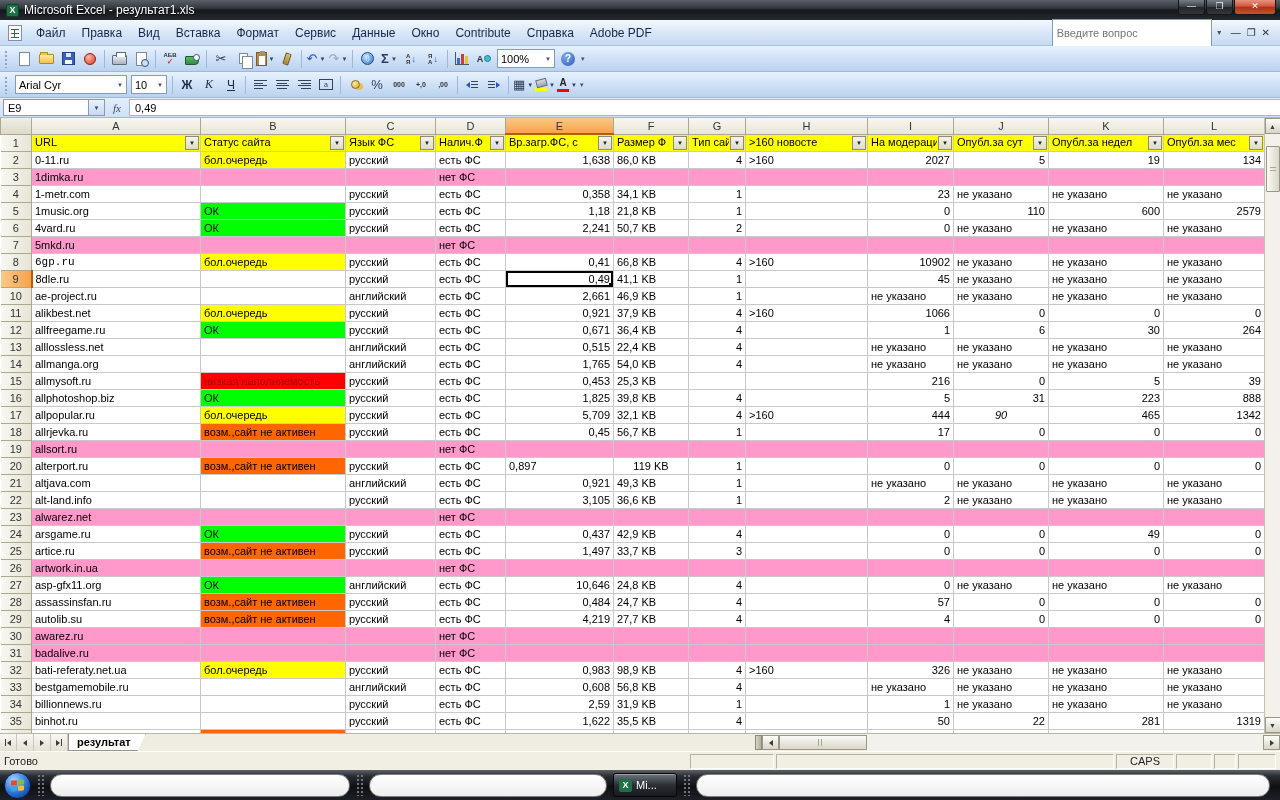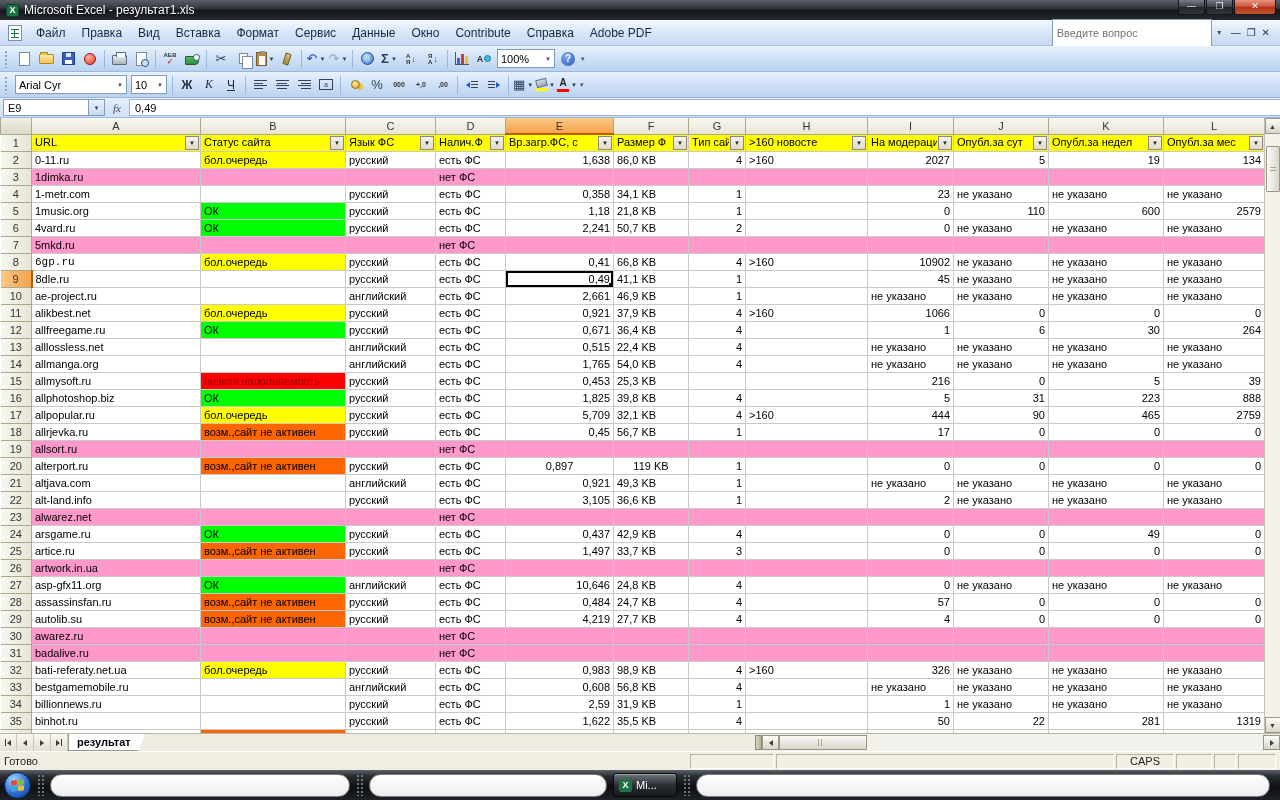--- a/index.html
+++ b/index.html
@@ -690,23 +690,23 @@
               <td class="rowhead">17</td>
               <td class="cell" style="text-align:left;">allpopular.ru</td>
               <td class="cell" style="background:#ffff00;text-align:left;">бол.очередь</td>
               <td class="cell" style="text-align:left;">русский</td>
               <td class="cell" style="text-align:left;">есть ФС</td>
               <td class="cell" style="text-align:right;">5,709</td>
               <td class="cell" style="text-align:left;">32,1 KB</td>
               <td class="cell" style="text-align:right;">4</td>
               <td class="cell" style="text-align:left;">&gt;160</td>
               <td class="cell" style="text-align:right;">444</td>
-              <td class="cell" style="text-align:right;">90</td>
+              <td class="cell" style="text-align:center;font-style:italic;">90</td>
               <td class="cell" style="text-align:right;">465</td>
-              <td class="cell" style="text-align:right;">2759</td>
+              <td class="cell" style="text-align:right;">1342</td>
             </tr>
             <tr>
               <td class="rowhead">18</td>
               <td class="cell" style="text-align:left;">allrjevka.ru</td>
               <td class="cell" style="background:#ff6600;text-align:left;">возм.,сайт не активен</td>
               <td class="cell" style="text-align:left;">русский</td>
               <td class="cell" style="text-align:left;">есть ФС</td>
               <td class="cell" style="text-align:right;">0,45</td>
               <td class="cell" style="text-align:left;">56,7 KB</td>
               <td class="cell" style="text-align:right;">1</td>
@@ -730,21 +730,21 @@
               <td class="cell" style="background:#ff99cc;text-align:left;"></td>
               <td class="cell" style="background:#ff99cc;text-align:left;"></td>
               <td class="cell" style="background:#ff99cc;text-align:left;"></td>
             </tr>
             <tr>
               <td class="rowhead">20</td>
               <td class="cell" style="text-align:left;">alterport.ru</td>
               <td class="cell" style="background:#ff6600;text-align:left;">возм.,сайт не активен</td>
               <td class="cell" style="text-align:left;">русский</td>
               <td class="cell" style="text-align:left;">есть ФС</td>
-              <td class="cell" style="text-align:center;">0,897</td>
+              <td class="cell" style="text-align:left;">0,897</td>
               <td class="cell" style="text-align:center;">119 KB</td>
               <td class="cell" style="text-align:right;">1</td>
               <td class="cell" style="text-align:left;"></td>
               <td class="cell" style="text-align:right;">0</td>
               <td class="cell" style="text-align:right;">0</td>
               <td class="cell" style="text-align:right;">0</td>
               <td class="cell" style="text-align:right;">0</td>
             </tr>
             <tr>
               <td class="rowhead">21</td>

